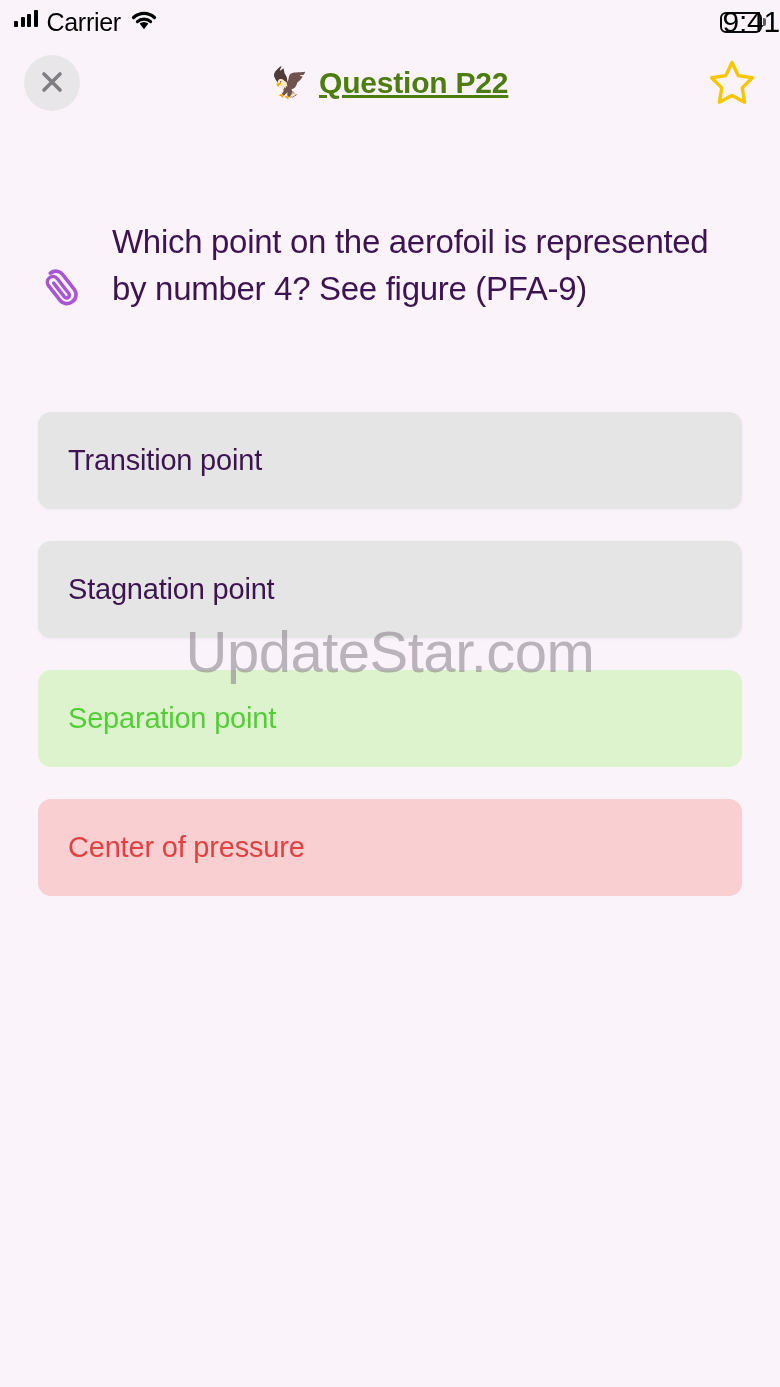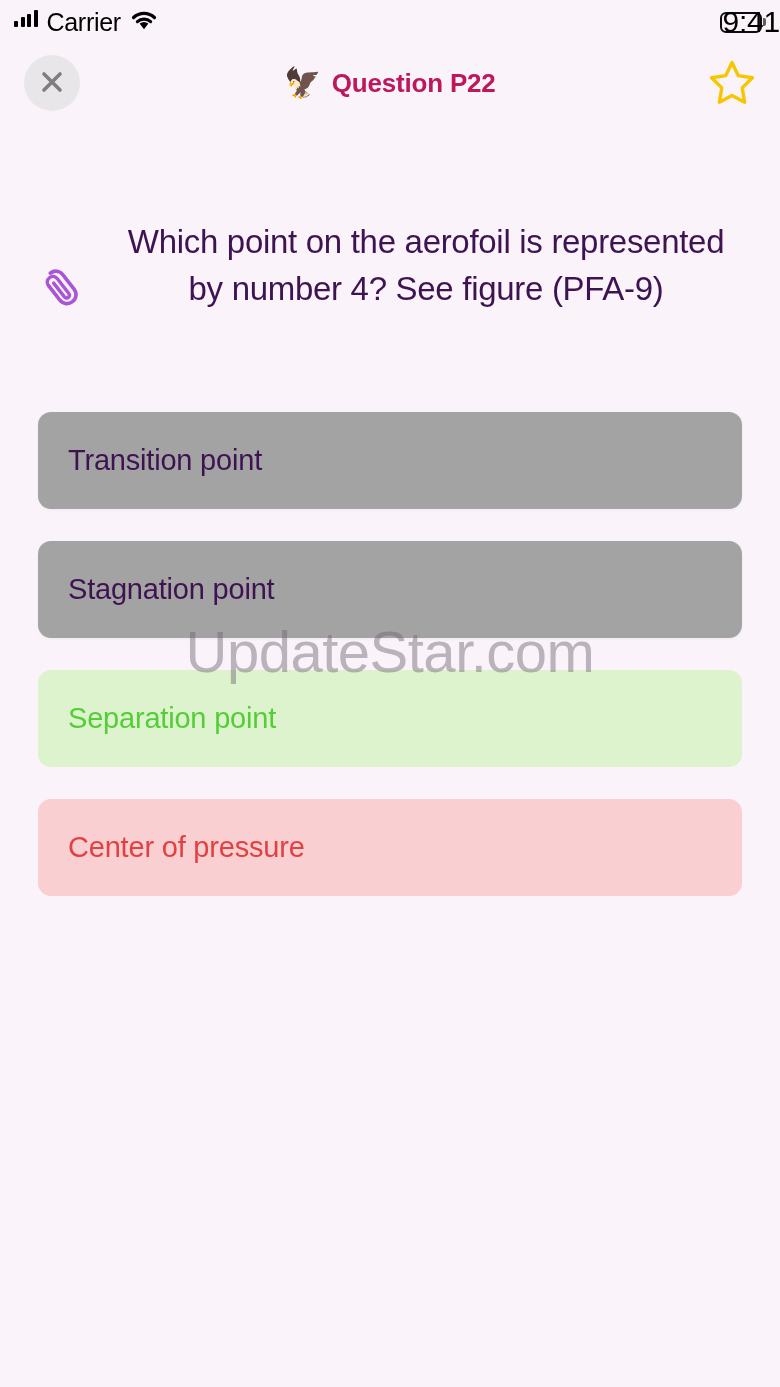--- a/index.html
+++ b/index.html
@@ -126,25 +126,26 @@
     justify-content: center;
     gap: 10px;
     pointer-events: none;
   }
   .nav-eagle {
     font-size: 30px;
     line-height: 1;
     display: inline-block;
   }
   .nav-title {
-    font-size: 26px;
+    font-size: 30px;
     font-weight: bold;
-    color: #be185d;
+    color: #4d7c0f;
     letter-spacing: -0.2px;
     line-height: 1;
+    text-decoration: underline;
   }
   .star-button {
     margin-left: auto;
     background: none;
     border: none;
     padding: 0;
     cursor: pointer;
     display: flex;
     align-items: center;
     justify-content: center;
@@ -166,21 +167,20 @@
     display: flex;
     justify-content: center;
   }
   .question-text {
     font-size: 33px;
     line-height: 47px;
     color: #3E1352;
     letter-spacing: -0.3px;
     padding-left: 28px;
     flex: 1;
-    text-align: center;
   }
 
   
   .options {
     margin-top: 100px;
     padding: 0 38px;
     box-sizing: border-box;
   }
   .option-card {
     position: relative;
@@ -189,21 +189,21 @@
     display: flex;
     align-items: center;
     padding: 0 30px;
     box-sizing: border-box;
     margin-bottom: 32px;
     cursor: pointer;
     font-size: 29px;
     letter-spacing: -0.2px;
   }
   .option-card.neutral {
-    background: #a3a3a3;
+    background: #e5e5e5;
     color: #3E1352;
     box-shadow: 0 1px 3px rgba(80, 30, 100, 0.06);
   }
   .option-card.wrong {
     background: #F9CFD2;
     color: #E34141;
   }
   .option-card.correct {
     background: #DDF3CE;
     color: #54CE36;

